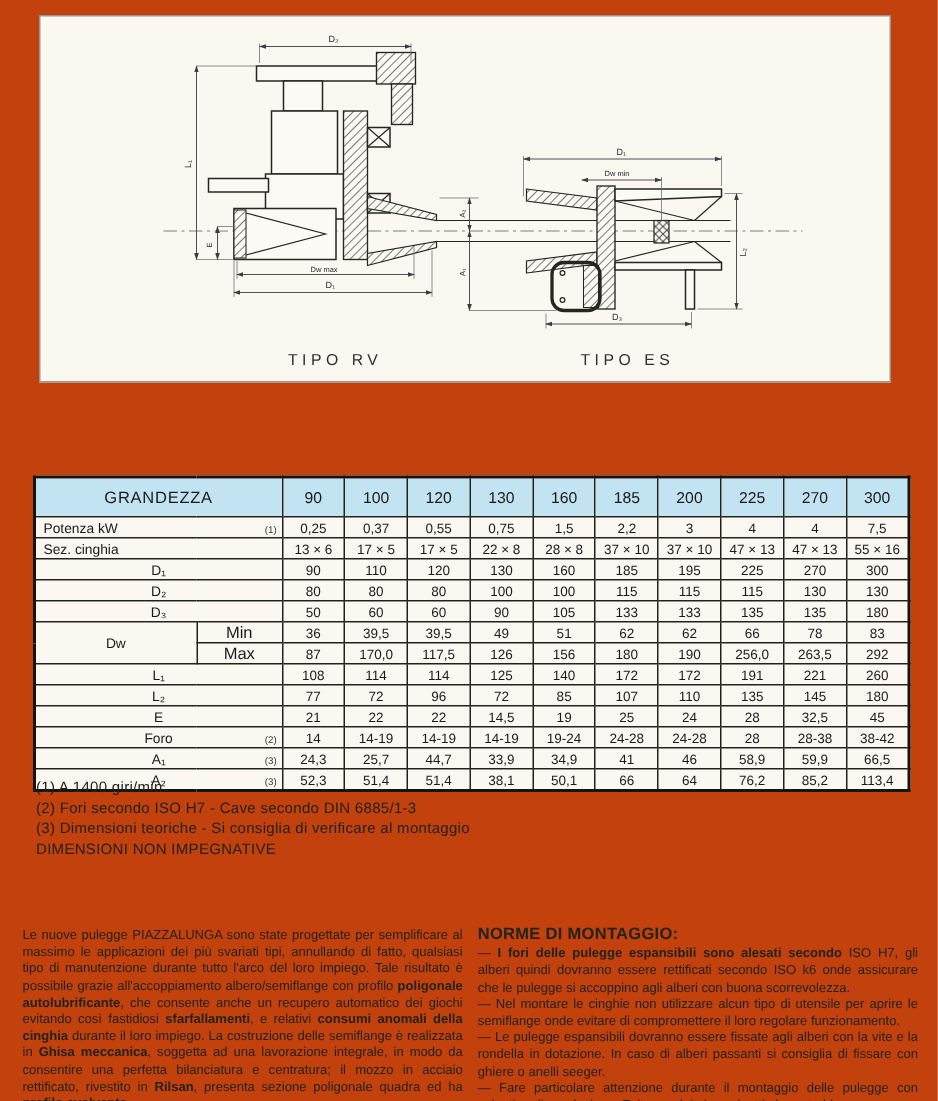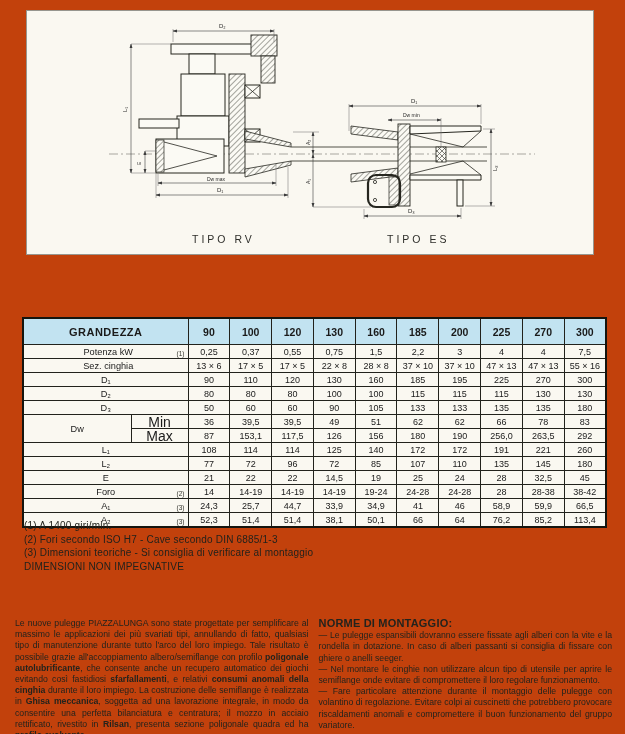--- a/index.html
+++ b/index.html
@@ -25,31 +25,31 @@
   table.dims{
     position:absolute; left:22px; top:317px; width:583px;
     border-collapse:collapse; table-layout:fixed;
     border:2px solid #15150f; background:#faf8f1;
   }
   table.dims th, table.dims td{
     border:1px solid #22221c; padding:0; line-height:12px;
     vertical-align:middle; text-align:center; overflow:hidden; white-space:nowrap;
   }
   table.dims th{
-    height:25px; background:#c2e3f1; font-size:10.5px; font-weight:bold;
+    height:25px; background:#c2e3f1; font-size:10.5px; font-weight:normal;
   }
   table.dims th.glabel{font-size:11px; letter-spacing:0.5px;}
   table.dims td{height:13px; font-size:9px;}
   table.dims td.lab{font-size:9.2px;}
-  table.dims td.lab.l{text-align:center; padding-left:5px;}
+  table.dims td.lab.l{text-align:left; padding-left:5px;}
   table.dims td.lab{position:relative;}
   table.dims td .note{
     position:absolute; right:3px; top:3px; font-size:6.5px; color:#33332c;
   }
-  table.dims td.sub{font-size:14px;margin-top:29px;}
+  table.dims td.sub{font-size:11px;margin-top:29px;}
   table.dims td.fd, table.dims th.fd{border-left:1.5px solid #15150f;}
   
   .footnotes{
     position:absolute; left:24px; top:519px; font-size:10px; line-height:13.5px;
     color:#22221c; letter-spacing:0.2px;
   }
   
   .text-cols{
     position:absolute; left:15px; top:585px; width:597px;
     display:flex; gap:10px;
@@ -310,21 +310,21 @@
           <td class="val">51</td>
           <td class="val">62</td>
           <td class="val">62</td>
           <td class="val">66</td>
           <td class="val">78</td>
           <td class="val">83</td>
         </tr>
         <tr>
           <td class="sub">Max</td>
           <td class="val fd">87</td>
-          <td class="val">153,1</td>
+          <td class="val">170,0</td>
           <td class="val">117,5</td>
           <td class="val">126</td>
           <td class="val">156</td>
           <td class="val">180</td>
           <td class="val">190</td>
           <td class="val">256,0</td>
           <td class="val">263,5</td>
           <td class="val">292</td>
         </tr>
         <tr>
@@ -412,19 +412,20 @@
     <div>(1) A 1400 giri/min.</div>
     <div>(2) Fori secondo ISO H7 - Cave secondo DIN 6885/1-3</div>
     <div>(3) Dimensioni teoriche - Si consiglia di verificare al montaggio</div>
     <div>DIMENSIONI NON IMPEGNATIVE</div>
   </div>
 
   <div class="text-cols">
     <div class="text-col"><span>Le nuove pulegge PIAZZALUNGA sono state progettate per semplificare al massimo le applicazioni dei più svariati tipi, annullando di fatto, qualsiasi tipo di manutenzione durante tutto l'arco del loro impiego. Tale risultato è possibile grazie all'accoppiamento albero/semiflange con profilo </span><b>poligonale autolubrificante</b><span>, che consente anche un recupero automatico dei giochi evitando così fastidiosi </span><b>sfarfallamenti</b><span>, e relativi </span><b>consumi anomali della cinghia</b><span> durante il loro impiego. La costruzione delle semiflange è realizzata in </span><b>Ghisa meccanica</b><span>, soggetta ad una lavorazione integrale, in modo da consentire una perfetta bilanciatura e centratura; il mozzo in acciaio rettificato, rivestito in </span><b>Rilsan</b><span>, presenta sezione poligonale quadra ed ha </span><b>profilo evolvente.</b></div>
     <div class="text-col">
       <div class="norme-heading">NORME DI MONTAGGIO:</div>
+      <div><span>— </span><b>I fori delle pulegge espansibili sono alesati secondo</b><span> ISO H7, gli alberi quindi dovranno essere rettificati secondo ISO k6 onde assicurare che le pulegge si accoppino agli alberi con buona scorrevolezza.</span></div>
+      <div><span>— Nel montare le cinghie non utilizzare alcun tipo di utensile per aprire le semiflange onde evitare di compromettere il loro regolare funzionamento.</span></div>
       <div><span>— Le pulegge espansibili dovranno essere fissate agli alberi con la vite e la rondella in dotazione. In caso di alberi passanti si consiglia di fissare con ghiere o anelli seeger.</span></div>
-      <div><span>— Nel montare le cinghie non utilizzare alcun tipo di utensile per aprire le semiflange onde evitare di compromettere il loro regolare funzionamento.</span></div>
       <div><span>— Fare particolare attenzione durante il montaggio delle pulegge con volantino di regolazione. Evitare colpi ai cuscinetti che potrebbero provocare riscaldamenti anomali e compromettere il buon funzionamento del gruppo variatore.</span></div>
     </div>
   </div>
 
 </div>
 
 </body></html>

